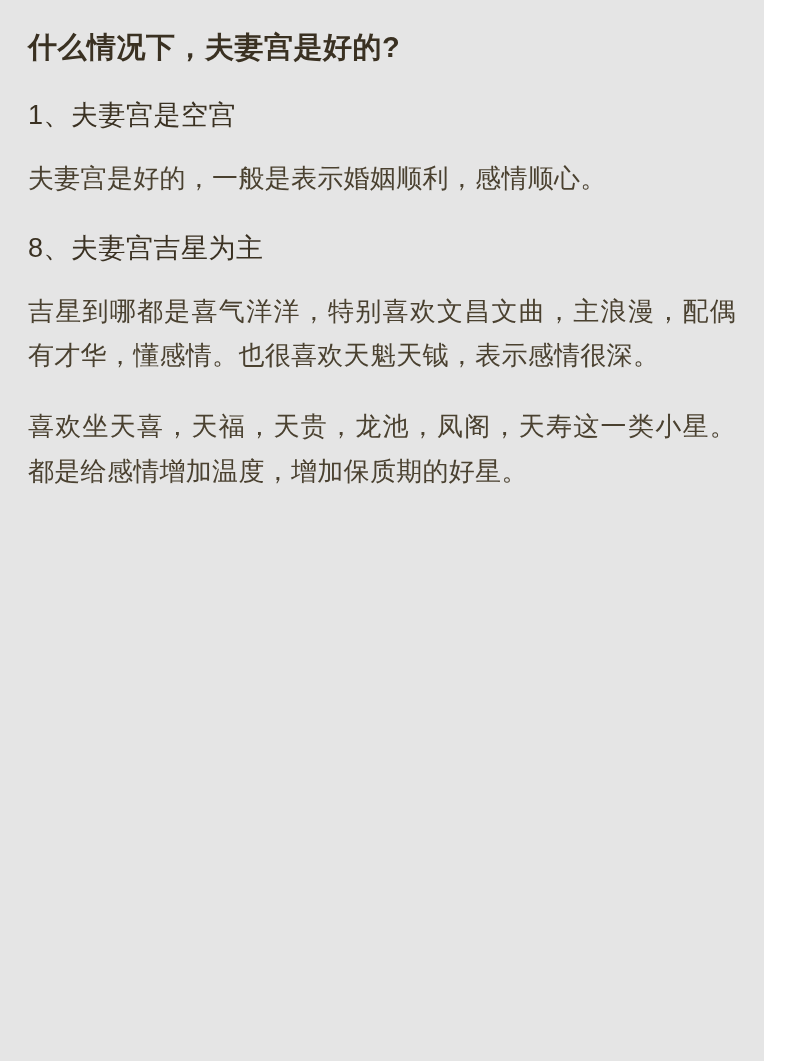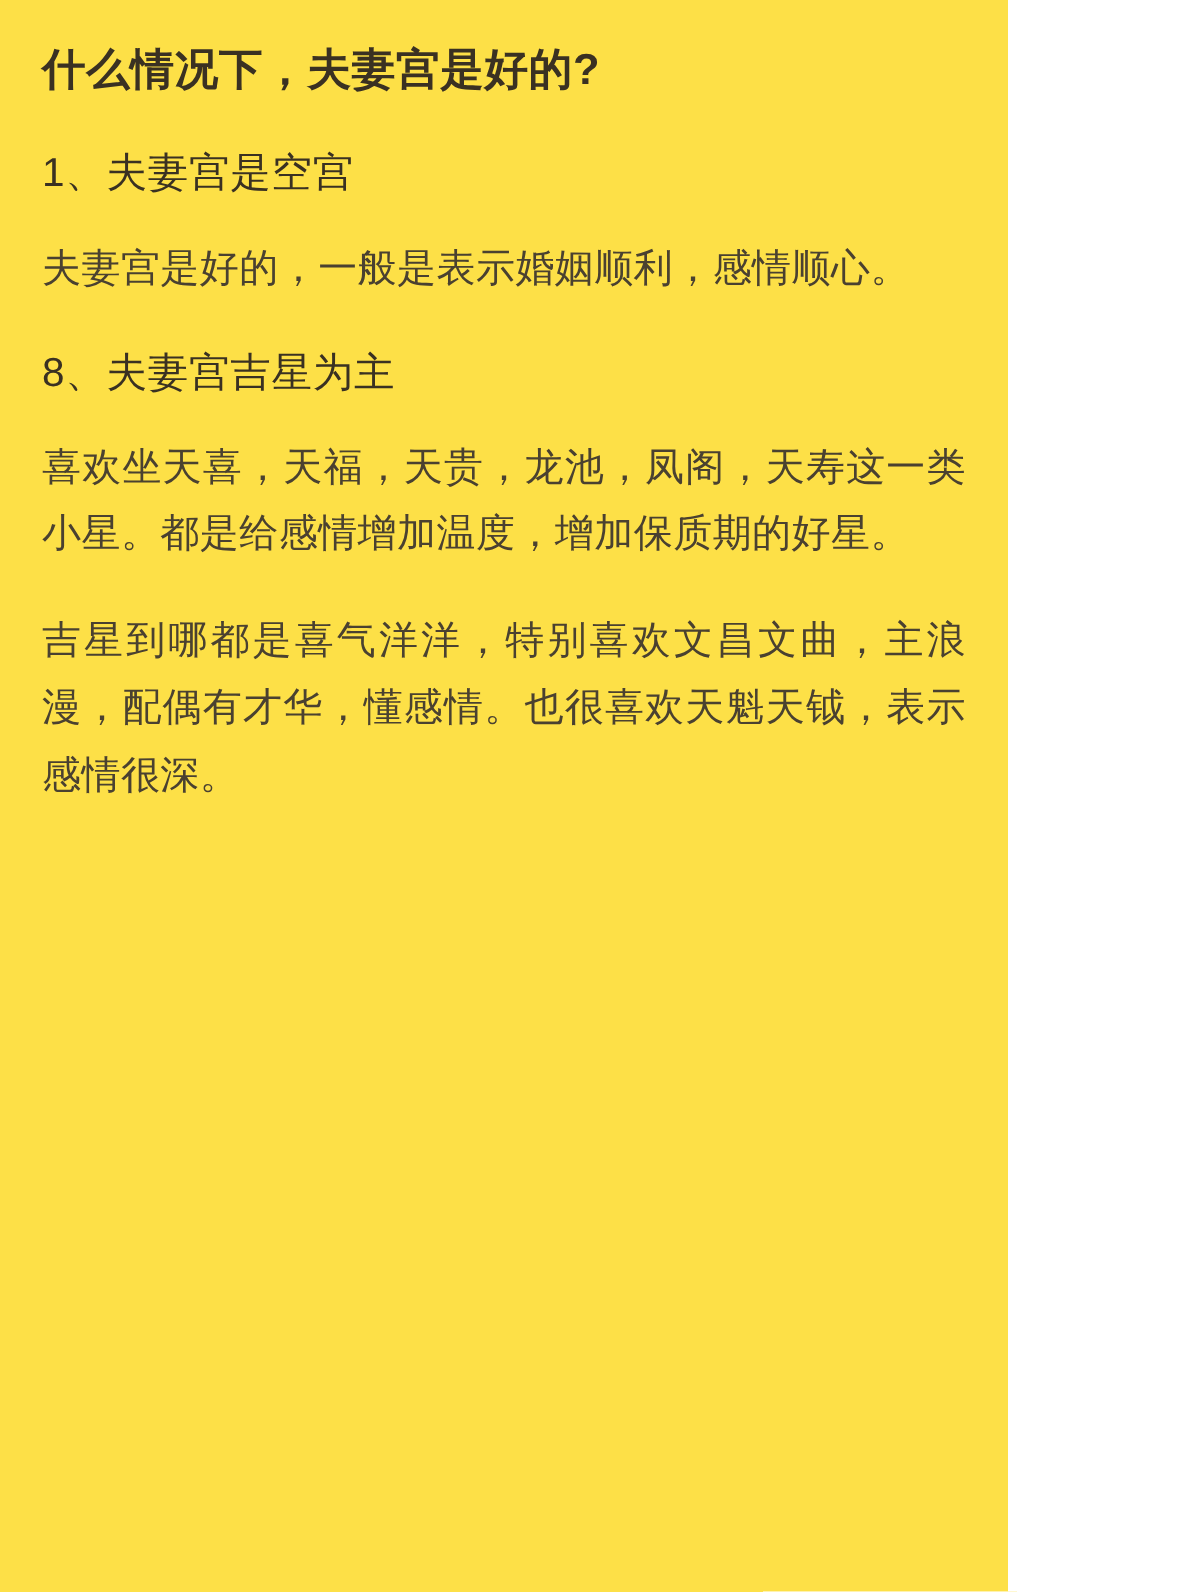--- a/index.html
+++ b/index.html
@@ -9,24 +9,24 @@
   }
   body {
     width: 800px;
     min-height: 1061px;
     font-family: "Liberation Sans", "DejaVu Sans", sans-serif;
     color: #3a3426;
     -webkit-font-smoothing: antialiased;
   }
   .page {
     box-sizing: border-box;
-    width: 672px;
+    width: 764px;
     min-height: 1061px;
     padding: 18px 28px 24px 28px;
-    background: #fde047;
+    background: #e5e5e5;
   }
   .title {
     font-size: 29px;
     font-weight: bold;
     line-height: 1.35;
     color: #3a3122;
     margin: 10px 0 24px 0;
     letter-spacing: 0.5px;
   }
   .heading {
@@ -56,17 +56,17 @@
 
   <h1 class="title">什么情况下，夫妻宫是好的?</h1>
 
   <h2 class="heading">1、夫妻宫是空宫</h2>
 
   <p class="para">夫妻宫是好的，一般是表示婚姻顺利，感情顺心。</p>
 
 
   <h2 class="heading">8、夫妻宫吉星为主</h2>
 
+  <p class="para">吉星到哪都是喜气洋洋，特别喜欢文昌文曲，主浪漫，配偶有才华，懂感情。也很喜欢天魁天钺，表示感情很深。</p>
+
   <p class="para">喜欢坐天喜，天福，天贵，龙池，凤阁，天寿这一类小星。都是给感情增加温度，增加保质期的好星。</p>
-
-  <p class="para">吉星到哪都是喜气洋洋，特别喜欢文昌文曲，主浪漫，配偶有才华，懂感情。也很喜欢天魁天钺，表示感情很深。</p>
 
 </div>
 
 </body></html>

